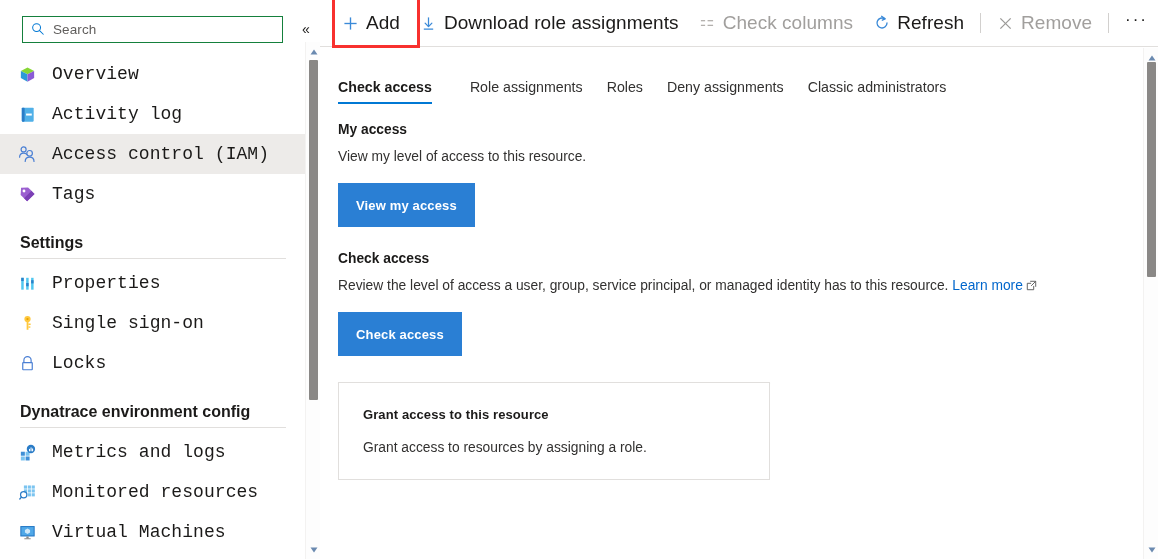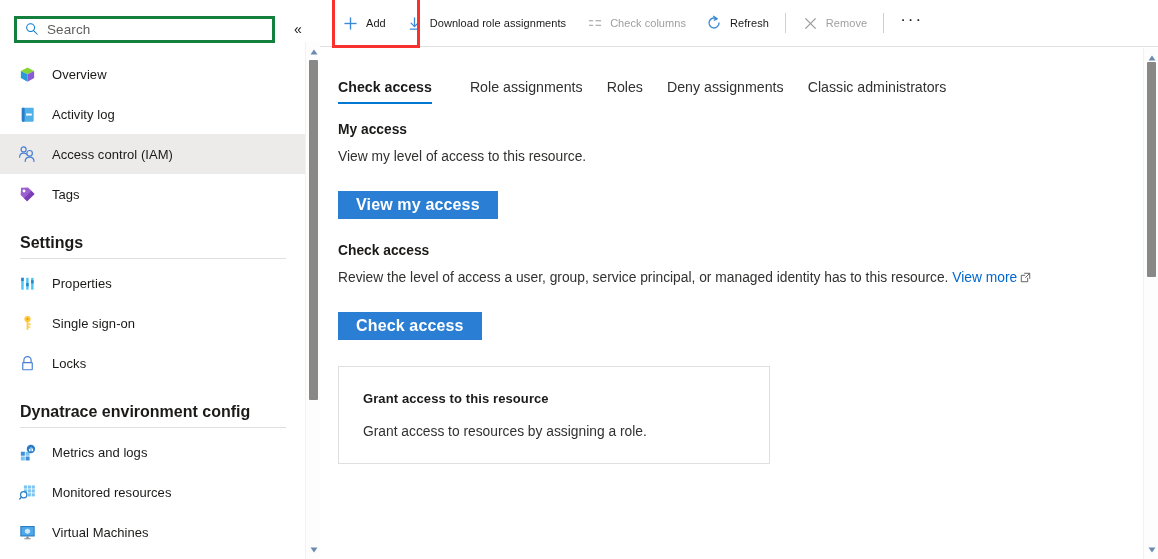--- a/index.html
+++ b/index.html
@@ -28,24 +28,24 @@
     overflow: hidden;
   }
   .search-row {
     display: flex;
     align-items: center;
     padding: 12px 0 0 0;
     height: 46px;
   }
   .search-box {
     position: relative;
-    margin-left: 14px;
+    margin-left: 22px;
     width: 261px;
     height: 27px;
-    border: 3px solid #15803d;
+    border: 1px solid #15803d;
     background: #fff;
     display: flex;
     align-items: center;
   }
   .search-icon {
     margin-left: 8px;
     width: 14px; height: 14px;
     display: flex; align-items: center; justify-content: center;
     flex: 0 0 14px;
   }
@@ -74,24 +74,25 @@
     position: relative;
   }
   .nav-item.selected { background: #edebe9; align-items: center; }
   .nav-item .nav-icon {
     width: 22px; height: 22px;
     flex: 0 0 22px;
     display: flex; align-items: center; justify-content: center;
     margin-right: 14px;
   }
   .nav-item .nav-label {
-    font-size: 13px;
+    font-size: 18px;
     color: #1b1a19;
     letter-spacing: 0.05px;
     white-space: nowrap;
+    font-family: Liberation Mono, monospace;
   }
 
   .nav-group-title {
     font-size: 16px;
     font-weight: bold;
     color: #1b1a19;
     padding-left: 20px;
     margin-top: 20px;
     margin-bottom: 6px;
   }
@@ -160,21 +161,21 @@
     white-space: nowrap;
   }
   .tb-btn.disabled { cursor: default; }
   .tb-icon {
     width: 17px; height: 17px;
     display: flex; align-items: center; justify-content: center;
     margin-right: 7px;
     flex: 0 0 17px;
   }
   .tb-label {
-    font-size: 11px;
+    font-size: 19px;
     color: #1b1a19;
     letter-spacing: 0.05px;
   }
   .tb-btn.disabled .tb-label { color: #a19f9d; }
   .tb-divider {
     width: 1px;
     height: 20px;
     background: #d2d0ce;
     margin: 0 6px;
   }
@@ -246,29 +247,29 @@
   .ext-icon {
     display: inline-block;
     width: 11px; height: 11px;
     margin-left: 3px;
     vertical-align: -1px;
   }
   .btn-primary {
     display: inline-flex;
     align-items: center;
     justify-content: center;
-    height: 28px;
+    height: 44px;
     padding: 0 18px;
     background: #2a7fd4;
     color: #ffffff;
-    font-size: 16px;
+    font-size: 13px;
     font-weight: bold;
     border: none;
     cursor: pointer;
-    margin-top: 24px;
+    margin-top: 16px;
     letter-spacing: 0.15px;
   }
 
   .gap-lg { height: 24px; }
 
   .card {
     margin-top: 26px;
     width: 432px;
     border: 1px solid #e1dfdd;
     background: #ffffff;
@@ -545,21 +546,21 @@
       <div>
         <div class="sec-title">My access</div>
         <div class="sec-text">View my level of access to this resource.</div>
         <button class="btn-primary">View my access</button>
       </div>
 
       <div class="gap-lg"></div>
 
       <div>
         <div class="sec-title">Check access</div>
-        <div class="sec-text"><span>Review the level of access a user, group, service principal, or managed identity has to this resource. </span><a class="link">View more</a><span class="ext-icon"><svg width="11" height="11" viewBox="0 0 12 12">
+        <div class="sec-text"><span>Review the level of access a user, group, service principal, or managed identity has to this resource. </span><a class="link">Learn more</a><span class="ext-icon"><svg width="11" height="11" viewBox="0 0 12 12">
                 <path d="M4.6 1.4 H10.6 V7.4" fill="none" stroke="#555" stroke-width="1"></path>
                 <path d="M10.4 1.6 L5.6 6.4" fill="none" stroke="#555" stroke-width="1"></path>
                 <path d="M8.4 6.4 V10.6 H1.4 V3.6 H5.6" fill="none" stroke="#555" stroke-width="1"></path>
               </svg></span></div>
         <button class="btn-primary">Check access</button>
       </div>
 
       <div class="card">
         <div class="card-title">Grant access to this resource</div>
         <div class="card-text">Grant access to resources by assigning a role.</div>

